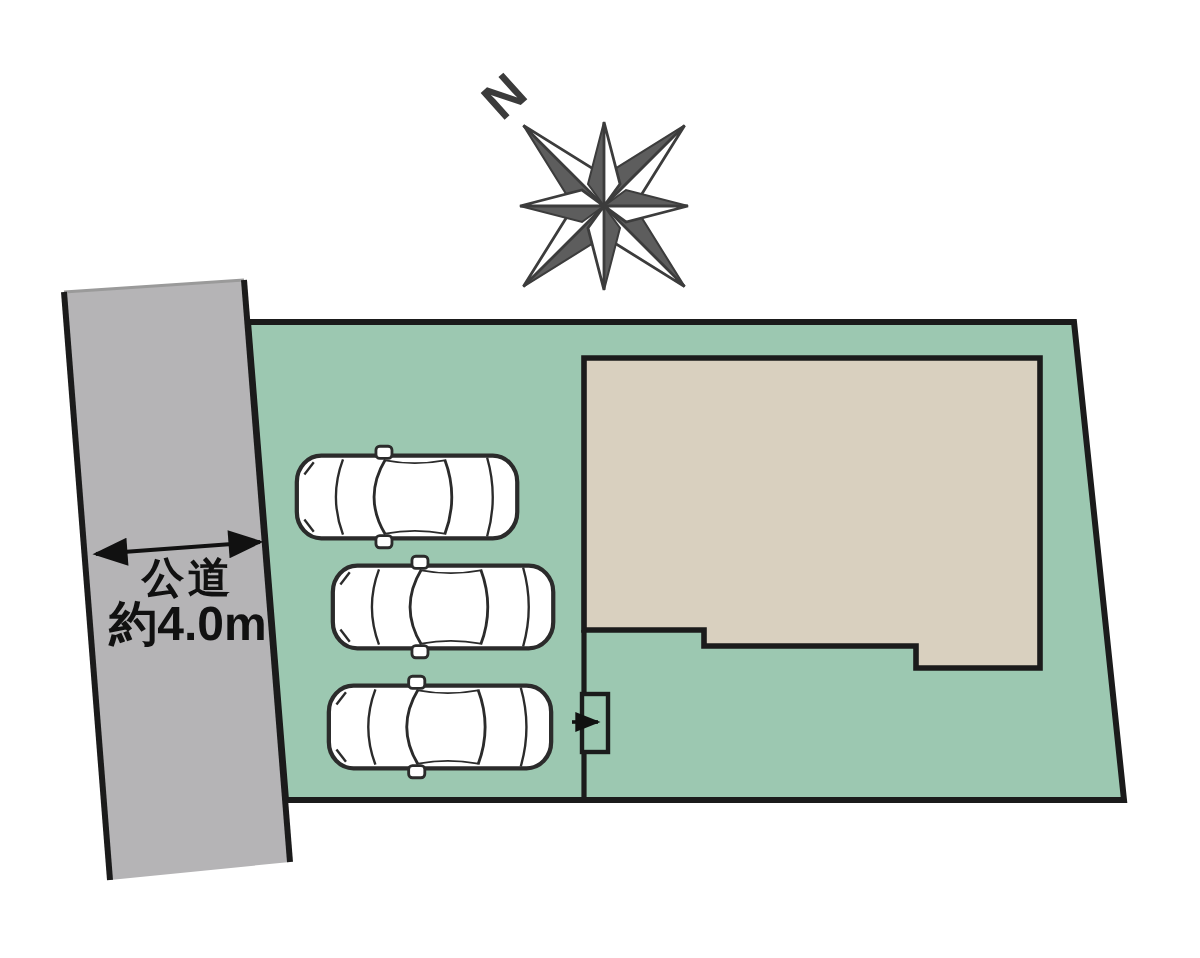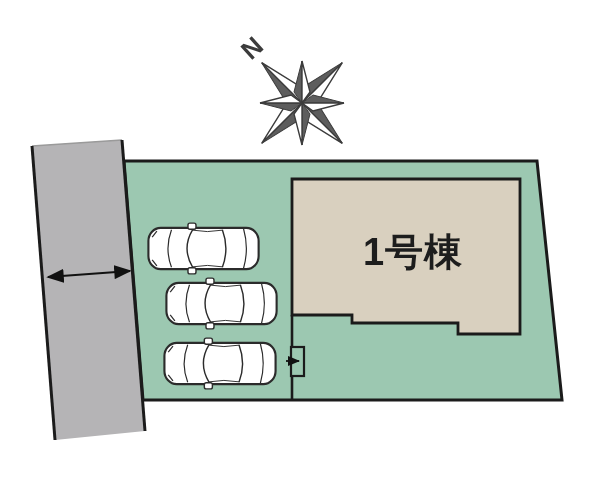--- a/index.html
+++ b/index.html
@@ -127,16 +127,19 @@
       <use href="#ray-long" transform="rotate(270)"></use>
       <use href="#ray-short" transform="rotate(45)"></use>
       <use href="#ray-short" transform="rotate(135)"></use>
       <use href="#ray-short" transform="rotate(225)"></use>
       <use href="#ray-short" transform="rotate(315)"></use>
     </g>
   </svg>
 
   <div class="label north-label">N</div>
 
+  <div class="label road-label">
+    <span class="line1">公道</span>
+    <span class="line2">約4.0m</span>
+  </div>
 
-  <div class="label building-label">1号棟</div>
 
 </div>
 
 </body></html>

